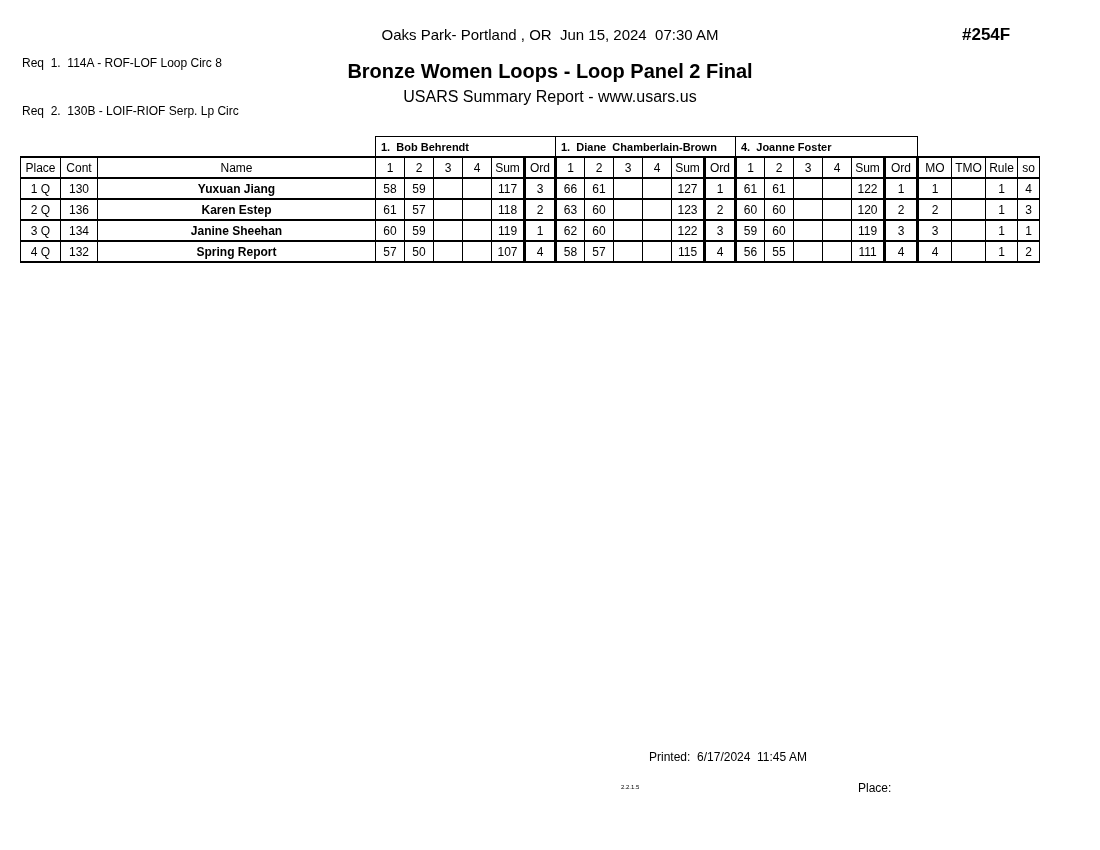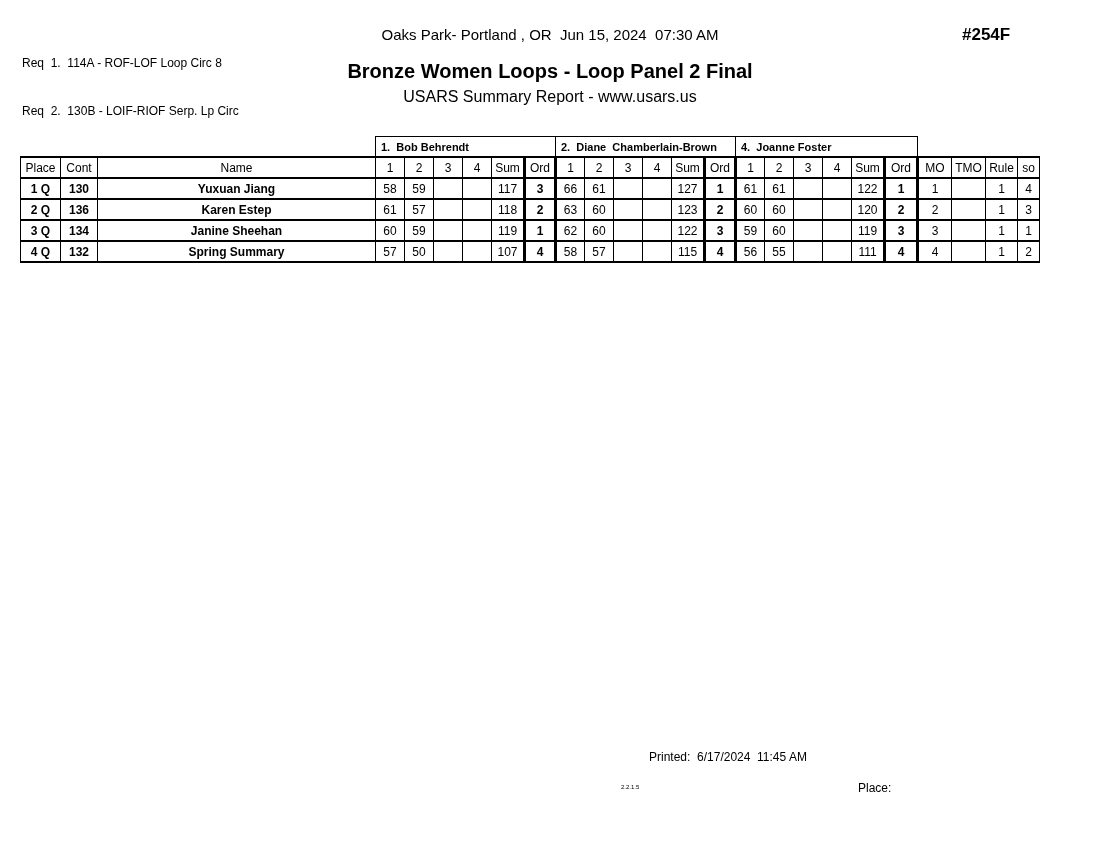--- a/index.html
+++ b/index.html
@@ -17,21 +17,21 @@
 
   table.results{
     position:absolute;left:20px;top:136px;
     border-collapse:collapse;table-layout:fixed;font-size:12px;
   }
   table.results td{height:19px;padding:0;text-align:center;overflow:hidden;white-space:pre;}
   tr.judge-row td{border:none;height:19px;}
   tr.judge-row td.jbox{border:1px solid #000;text-align:left;padding-left:5px;font-size:11px;font-weight:bold;}
   tr.hdr td, tbody.tb td{border:1px solid #000;border-top-width:2px;border-bottom-width:2px;}
   td.ord-b{border-left-width:3px !important;border-right-width:3px !important;}
-  .bold{font-weight:bold;margin-left:28px;}
+  .bold{font-weight:normal;margin-left:28px;}
   td.name-cell{text-align:left;padding-left:6px;font-weight:bold;}
   td.name-h{text-align:left;padding-left:6px;}
   td.s{text-align:left;padding-left:4px;}
   td.sum{text-align:right;padding-right:3px;}
 
   .footer-ver{position:absolute;left:621px;top:784px;font-size:6px;}
   .footer-printed{position:absolute;left:649px;top:750px;font-size:12px;white-space:pre;}
   .footer-scorer{position:absolute;left:858px;top:781px;font-size:12px;}
 </style>
 </head>
@@ -75,21 +75,21 @@
       <col style="width:33px">
     <col style="width:34px">
       <col style="width:34px">
       <col style="width:32px">
       <col style="width:22px">
   </colgroup>
   <thead>
     <tr class="judge-row">
       <td colspan="3"></td>
       <td class="jbox" colspan="6">1.  Bob Behrendt</td>
-      <td class="jbox" colspan="6">2.  Diane  Chamberlain-Brown</td>
+      <td class="jbox" colspan="6">1.  Diane  Chamberlain-Brown</td>
       <td class="jbox" colspan="6">4.  Joanne Foster</td>
       <td colspan="4"></td>
     </tr>
     <tr class="hdr" id="hdr-row">
       <td>Place</td>
       <td>Cont</td>
       <td class="name-h">Name</td>
       <td>1</td>
         <td>2</td>
         <td>3</td>
@@ -192,21 +192,21 @@
         <td class="sum">119</td>
         <td class="ord-b bold">3</td>
         <td>3</td>
         <td></td>
         <td>1</td>
         <td>1</td>
       </tr>
       <tr>
         <td class="bold">4 Q</td>
         <td class="bold">132</td>
-        <td class="name-cell">Spring Summary</td>
+        <td class="name-cell">Spring Report</td>
         <td class="s">57</td>
         <td class="s">50</td>
         <td class="s"></td>
         <td class="s"></td>
         <td class="sum">107</td>
         <td class="ord-b bold">4</td>
         <td class="s">58</td>
         <td class="s">57</td>
         <td class="s"></td>
         <td class="s"></td>

